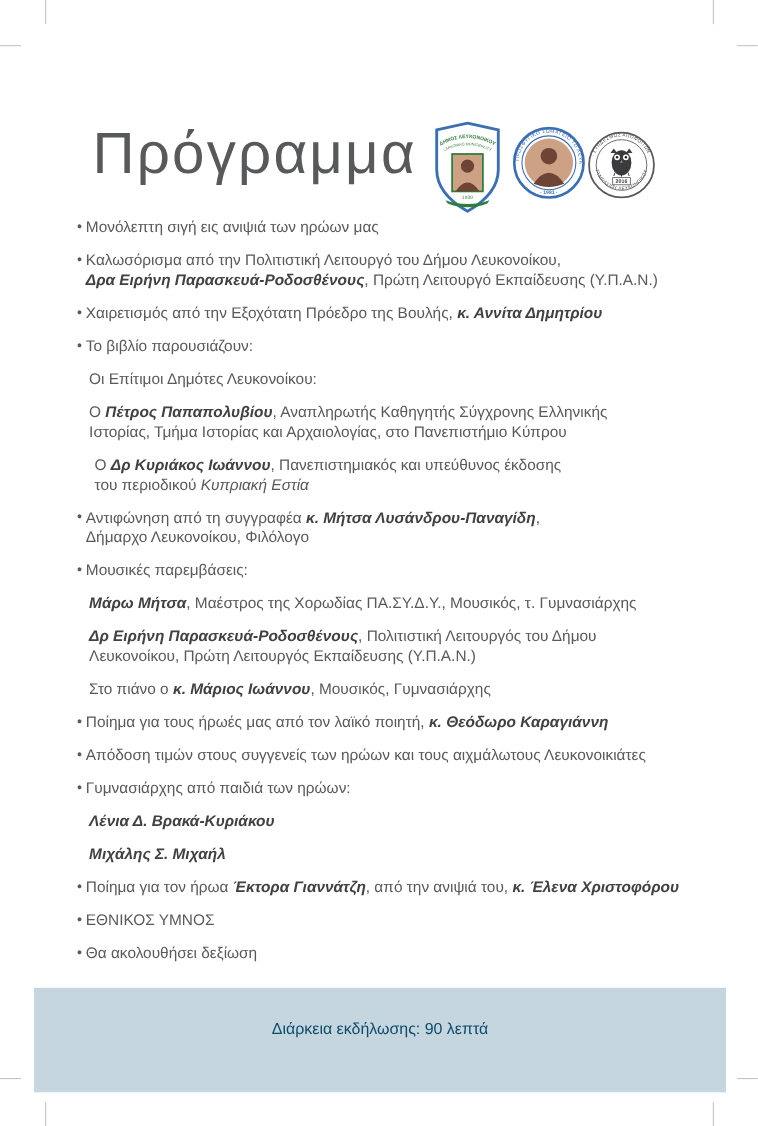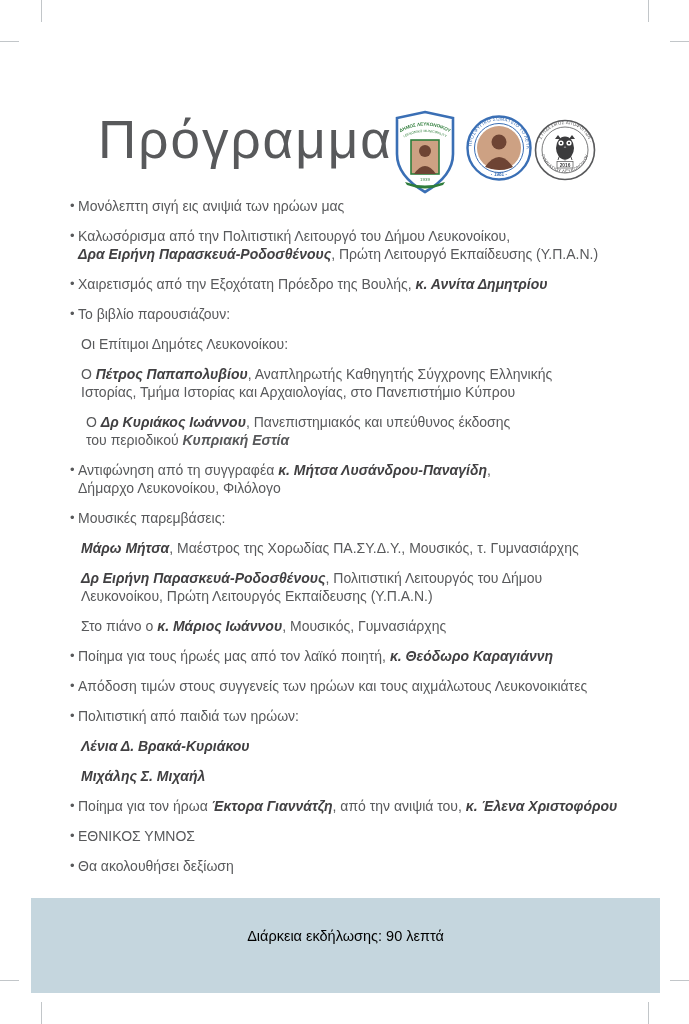--- a/index.html
+++ b/index.html
@@ -13,44 +13,44 @@
   .cm-tl-v{left:41px;top:0;}
   .cm-tl-h{left:0;top:41px;}
   .cm-tr-v{left:648px;top:0;}
   .cm-tr-h{left:670px;top:41px;width:19px;}
   .cm-bl-h{left:0;top:980px;}
   .cm-bl-v{left:41px;top:1002px;}
   .cm-br-h{left:670px;top:980px;}
   .cm-br-v{left:648px;top:1002px;}
 
   
-  .title{position:absolute;left:98px;top:113px;font-size:53px;font-weight:100;
+  .title{position:absolute;left:84px;top:113px;font-size:53px;font-weight:100;
          color:#58595b;letter-spacing:2px;line-height:1;}
   .logos{position:absolute;left:392px;top:110px;width:206px;height:86px;}
   .logo{position:absolute;}
   .logo-shield{left:0;top:0;}
   .logo-c2{left:74px;top:5px;}
   .logo-c3{left:142px;top:9px;}
 
   
   .list{position:absolute;left:70px;top:197px;width:556px;
         font-size:14px;line-height:18px;color:#58595b;}
   .li{position:relative;margin-bottom:12px;}
   .li.bullet{padding-left:8px;}
   .li.sub1{padding-left:11px;}
   .li.sub2{padding-left:16px;}
   .bullet-glyph{position:absolute;left:0;top:0;font-size:13px;color:#58595b;}
   .b{font-weight:bold;color:#414042;font-style:italic;}
-  .it{font-style:italic;font-weight:bold;}
+  .it{font-style:italic;}
 
   
   .band{position:absolute;left:31px;top:898px;width:629px;height:95px;
         background:#c5d6de;}
   .band-text{position:absolute;left:0;top:30px;width:100%;text-align:center;
-        font-size:14.5px;color:#000000;}
+        font-size:14.5px;color:#0c4a6e;}
 
   svg text{font-family:"Liberation Sans","DejaVu Sans",sans-serif;}
 </style>
 </head>
 <body>
 
 <div class="sheet">
 
   <div class="crop v cm-tl-v"></div>
   <div class="crop h cm-tl-h"></div>
@@ -140,21 +140,21 @@
       <div class="li sub1"><span>Οι Επίτιμοι Δημότες Λευκονοίκου:</span></div>
       <div class="li sub1"><span>Ο </span><span class="b">Πέτρος Παπαπολυβίου</span><span>, Αναπληρωτής Καθηγητής Σύγχρονης Ελληνικής</span><br><span>Ιστορίας, Τμήμα Ιστορίας και Αρχαιολογίας, στο Πανεπιστήμιο Κύπρου</span></div>
       <div class="li sub2"><span>Ο </span><span class="b">Δρ Κυριάκος Ιωάννου</span><span>, Πανεπιστημιακός και υπεύθυνος έκδοσης</span><br><span>του περιοδικού </span><span class="it">Κυπριακή Εστία</span></div>
       <div class="li bullet"><span class="bullet-glyph">•</span><span>Αντιφώνηση από τη συγγραφέα </span><span class="b">κ. Μήτσα Λυσάνδρου-Παναγίδη</span><span>,</span><br><span>Δήμαρχο Λευκονοίκου, Φιλόλογο</span></div>
       <div class="li bullet"><span class="bullet-glyph">•</span><span>Μουσικές παρεμβάσεις:</span></div>
       <div class="li sub1"><span class="b">Μάρω Μήτσα</span><span>, Μαέστρος της Χορωδίας ΠΑ.ΣΥ.Δ.Υ., Μουσικός, τ. Γυμνασιάρχης</span></div>
       <div class="li sub1"><span class="b">Δρ Ειρήνη Παρασκευά-Ροδοσθένους</span><span>, Πολιτιστική Λειτουργός του Δήμου</span><br><span>Λευκονοίκου, Πρώτη Λειτουργός Εκπαίδευσης (Υ.Π.Α.Ν.)</span></div>
       <div class="li sub1"><span>Στο πιάνο ο </span><span class="b">κ. Μάριος Ιωάννου</span><span>, Μουσικός, Γυμνασιάρχης</span></div>
       <div class="li bullet"><span class="bullet-glyph">•</span><span>Ποίημα για τους ήρωές μας από τον λαϊκό ποιητή, </span><span class="b">κ. Θεόδωρο Καραγιάννη</span></div>
       <div class="li bullet"><span class="bullet-glyph">•</span><span>Απόδοση τιμών στους συγγενείς των ηρώων και τους αιχμάλωτους Λευκονοικιάτες</span></div>
-      <div class="li bullet"><span class="bullet-glyph">•</span><span>Πολιτιστική από παιδιά των ηρώων:</span></div>
+      <div class="li bullet"><span class="bullet-glyph">•</span><span>Γυμνασιάρχης από παιδιά των ηρώων:</span></div>
       <div class="li sub1"><span class="b">Λένια Δ. Βρακά-Κυριάκου</span></div>
       <div class="li sub1"><span class="b">Μιχάλης Σ. Μιχαήλ</span></div>
       <div class="li bullet"><span class="bullet-glyph">•</span><span>Ποίημα για τον ήρωα </span><span class="b">Έκτορα Γιαννάτζη</span><span>, από την ανιψιά του, </span><span class="b">κ. Έλενα Χριστοφόρου</span></div>
       <div class="li bullet"><span class="bullet-glyph">•</span><span>ΕΘΝΙΚΟΣ ΥΜΝΟΣ</span></div>
       <div class="li bullet"><span class="bullet-glyph">•</span><span>Θα ακολουθήσει δεξίωση</span></div>
     </div>
 
   <div class="band">
     <div class="band-text">Διάρκεια εκδήλωσης: 90 λεπτά</div>
   </div>

